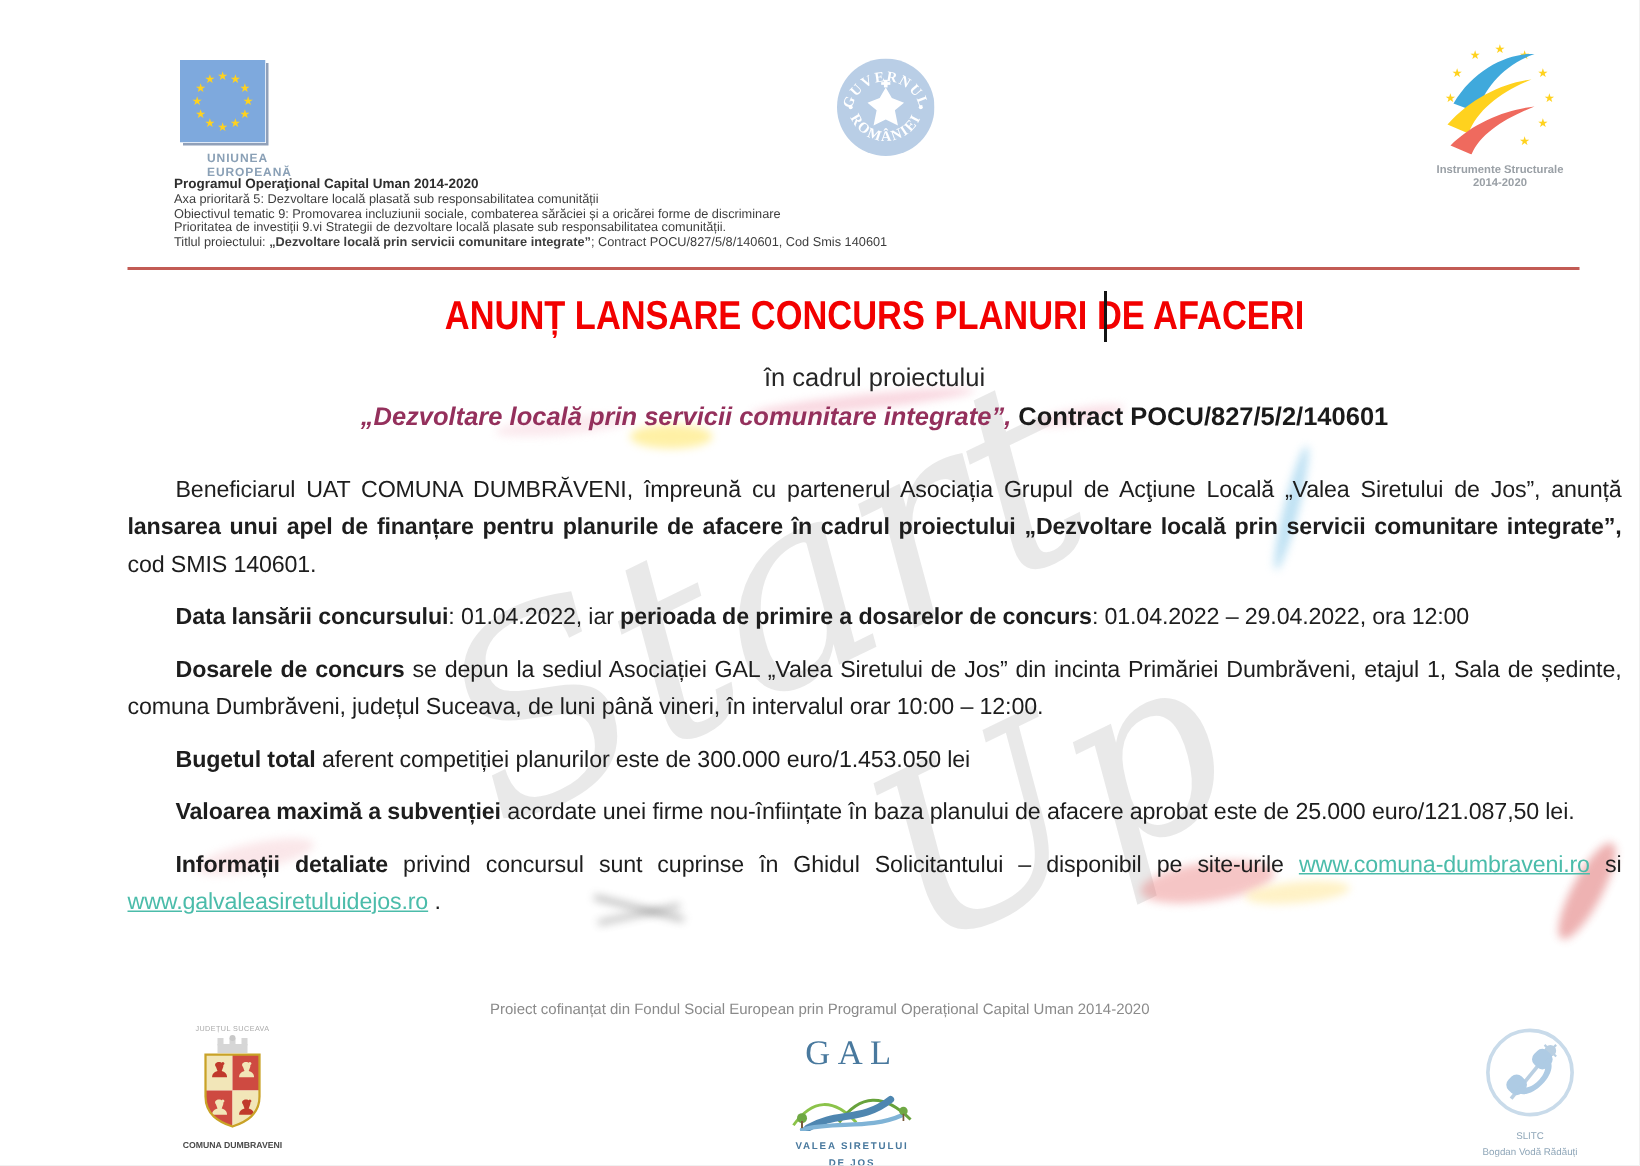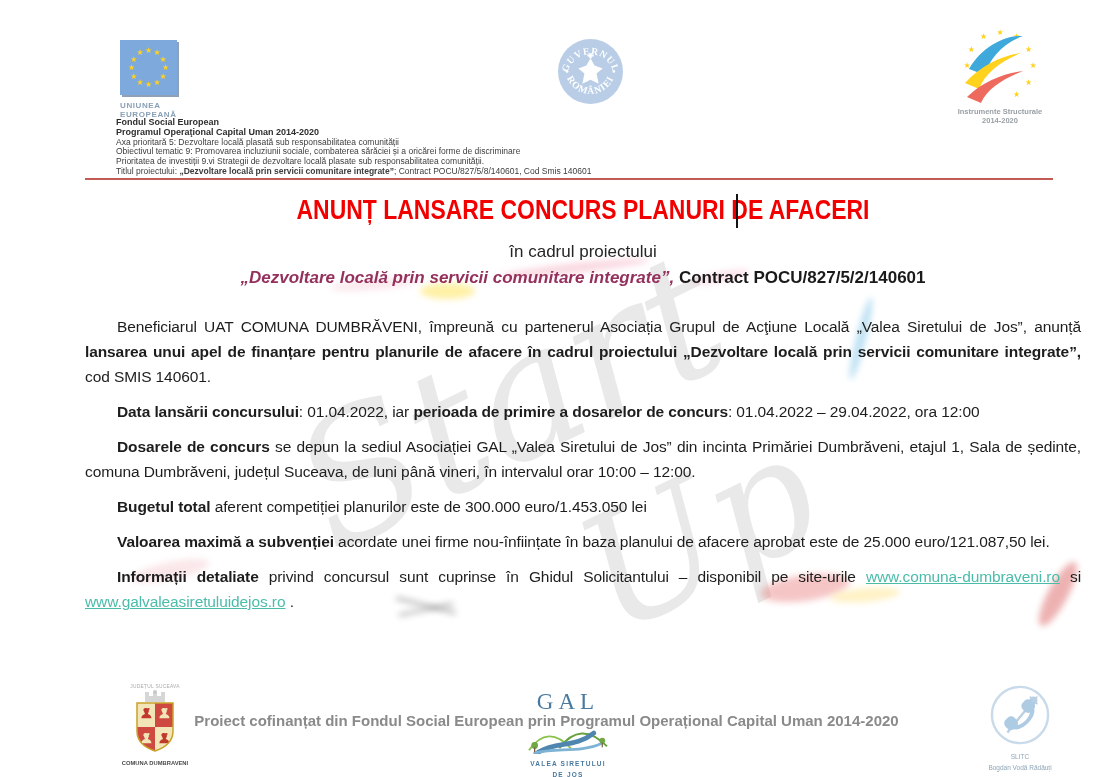--- a/index.html
+++ b/index.html
@@ -10,21 +10,21 @@
   .wm{position:absolute;pointer-events:none;}
   .wm-word{font-family:"DejaVu Serif",serif;font-style:italic;color:rgba(70,70,70,.12);
            white-space:nowrap;transform:rotate(-26deg);}
   .wm1{left:285px;top:300px;font-size:175px;}
   .wm2{left:580px;top:440px;font-size:160px;}
   .blob{position:absolute;border-radius:50%;filter:blur(3px);}
 
   
   .eu-block{position:absolute;left:120px;top:40px;width:88px;text-align:left;}
   .eu-flag{display:block;box-shadow:2px 2px 0 rgba(52,82,128,.55);}
-  .eu-caption{margin-top:6px;font-size:8px;letter-spacing:.6px;color:#8aa0b6;font-weight:bold;}
+  .eu-caption{margin-top:6px;font-size:8px;letter-spacing:.6px;color:#8aa0b6;font-weight:bold;margin-left:18px;}
   .gov-logo{position:absolute;left:558px;top:39px;}
   .is-block{position:absolute;left:952px;top:27px;width:96px;text-align:center;}
   .is-caption{font-size:7.5px;color:#9aa0a6;font-weight:bold;line-height:9px;}
 
   
   .program-info{position:absolute;left:116px;top:118px;width:700px;font-size:8.5px;
                 line-height:9.8px;color:#3d3d3d;}
   .pl-bold{font-weight:bold;color:#2e2e2e;font-size:9px;}
   .red-rule{position:absolute;left:85px;top:178px;width:968px;height:2px;background:#c25b54;}
 
@@ -36,21 +36,21 @@
   .caret{position:absolute;left:736px;top:194px;width:2px;height:34px;background:#141414;}
   .subtitle{text-align:center;font-size:17px;margin-top:13px;line-height:22px;color:#262626;}
   .project-ref{text-align:center;font-size:17px;font-weight:bold;margin-top:3px;line-height:24px;}
   .bodytext{margin-top:24px;}
   .bp{font-size:15.5px;line-height:25px;margin:0 0 10px;text-indent:32px;
       text-align:justify;color:#1d1d1d;letter-spacing:-.1px;}
   .link{color:#4bbcaa;text-decoration:underline;cursor:pointer;}
 
   
   .cofinance{position:absolute;left:0;right:0;top:668px;text-align:center;
-             font-size:15px;font-weight:bold;color:#8a8a8a;margin-top:44px;}
+             font-size:10px;font-weight:normal;color:#8a8a8a;}
   .dumbraveni{position:absolute;left:116px;top:684px;width:78px;text-align:center;}
   .dmb-top{font-size:4.8px;color:#a9a9a9;letter-spacing:.3px;}
   .dmb-bottom{font-size:5.8px;font-weight:bold;color:#4a4a4a;margin-top:1px;}
   .galblock{position:absolute;left:518px;top:688px;width:100px;text-align:center;}
   .gal-name{font-family:"Liberation Serif",serif;font-size:23px;line-height:28px;
             color:#49799e;letter-spacing:5px;font-weight:normal;}
   .gal-cap{font-size:6.5px;letter-spacing:1.2px;color:#49799e;font-weight:bold;line-height:8.5px;margin-top:2px;}
   .slitc{position:absolute;left:984px;top:684px;width:72px;text-align:center;}
   .slitc-cap{font-size:6.5px;color:#8fa6b8;line-height:9px;margin-top:2px;}
 </style>
@@ -130,21 +130,20 @@
       </g>
       <path d="M14,42 C28,18 52,8 68,9 C48,16 34,32 30,48 Z" fill="#3fa9dc"></path>
       <path d="M10,56 C26,38 48,28 66,26 C46,34 30,46 24,62 Z" fill="#ffd21e"></path>
       <path d="M12,70 C28,54 50,46 68,44 C48,52 32,62 26,76 Z" fill="#ef6a5e"></path>
     </svg>
     <div class="is-caption">Instrumente Structurale</div>
     <div class="is-caption">2014-2020</div>
   </div>
 
   <div class="program-info">
-    <div class="pl-bold">Fondul Social European</div>
     <div class="pl-bold">Programul Operaţional Capital Uman 2014-2020</div>
     <div>Axa prioritară 5: Dezvoltare locală plasată sub responsabilitatea comunității</div>
     <div>Obiectivul tematic 9: Promovarea incluziunii sociale, combaterea sărăciei și a oricărei forme de discriminare</div>
     <div>Prioritatea de investiții 9.vi Strategii de dezvoltare locală plasate sub responsabilitatea comunității.</div>
     <div><span>Titlul proiectului: </span><span style="font-weight: bold;">„Dezvoltare locală prin servicii comunitare integrate”</span><span>; Contract POCU/827/5/8/140601, Cod Smis 140601</span></div>
   </div>
 
   <div class="red-rule"></div>
 
   <div class="main">

